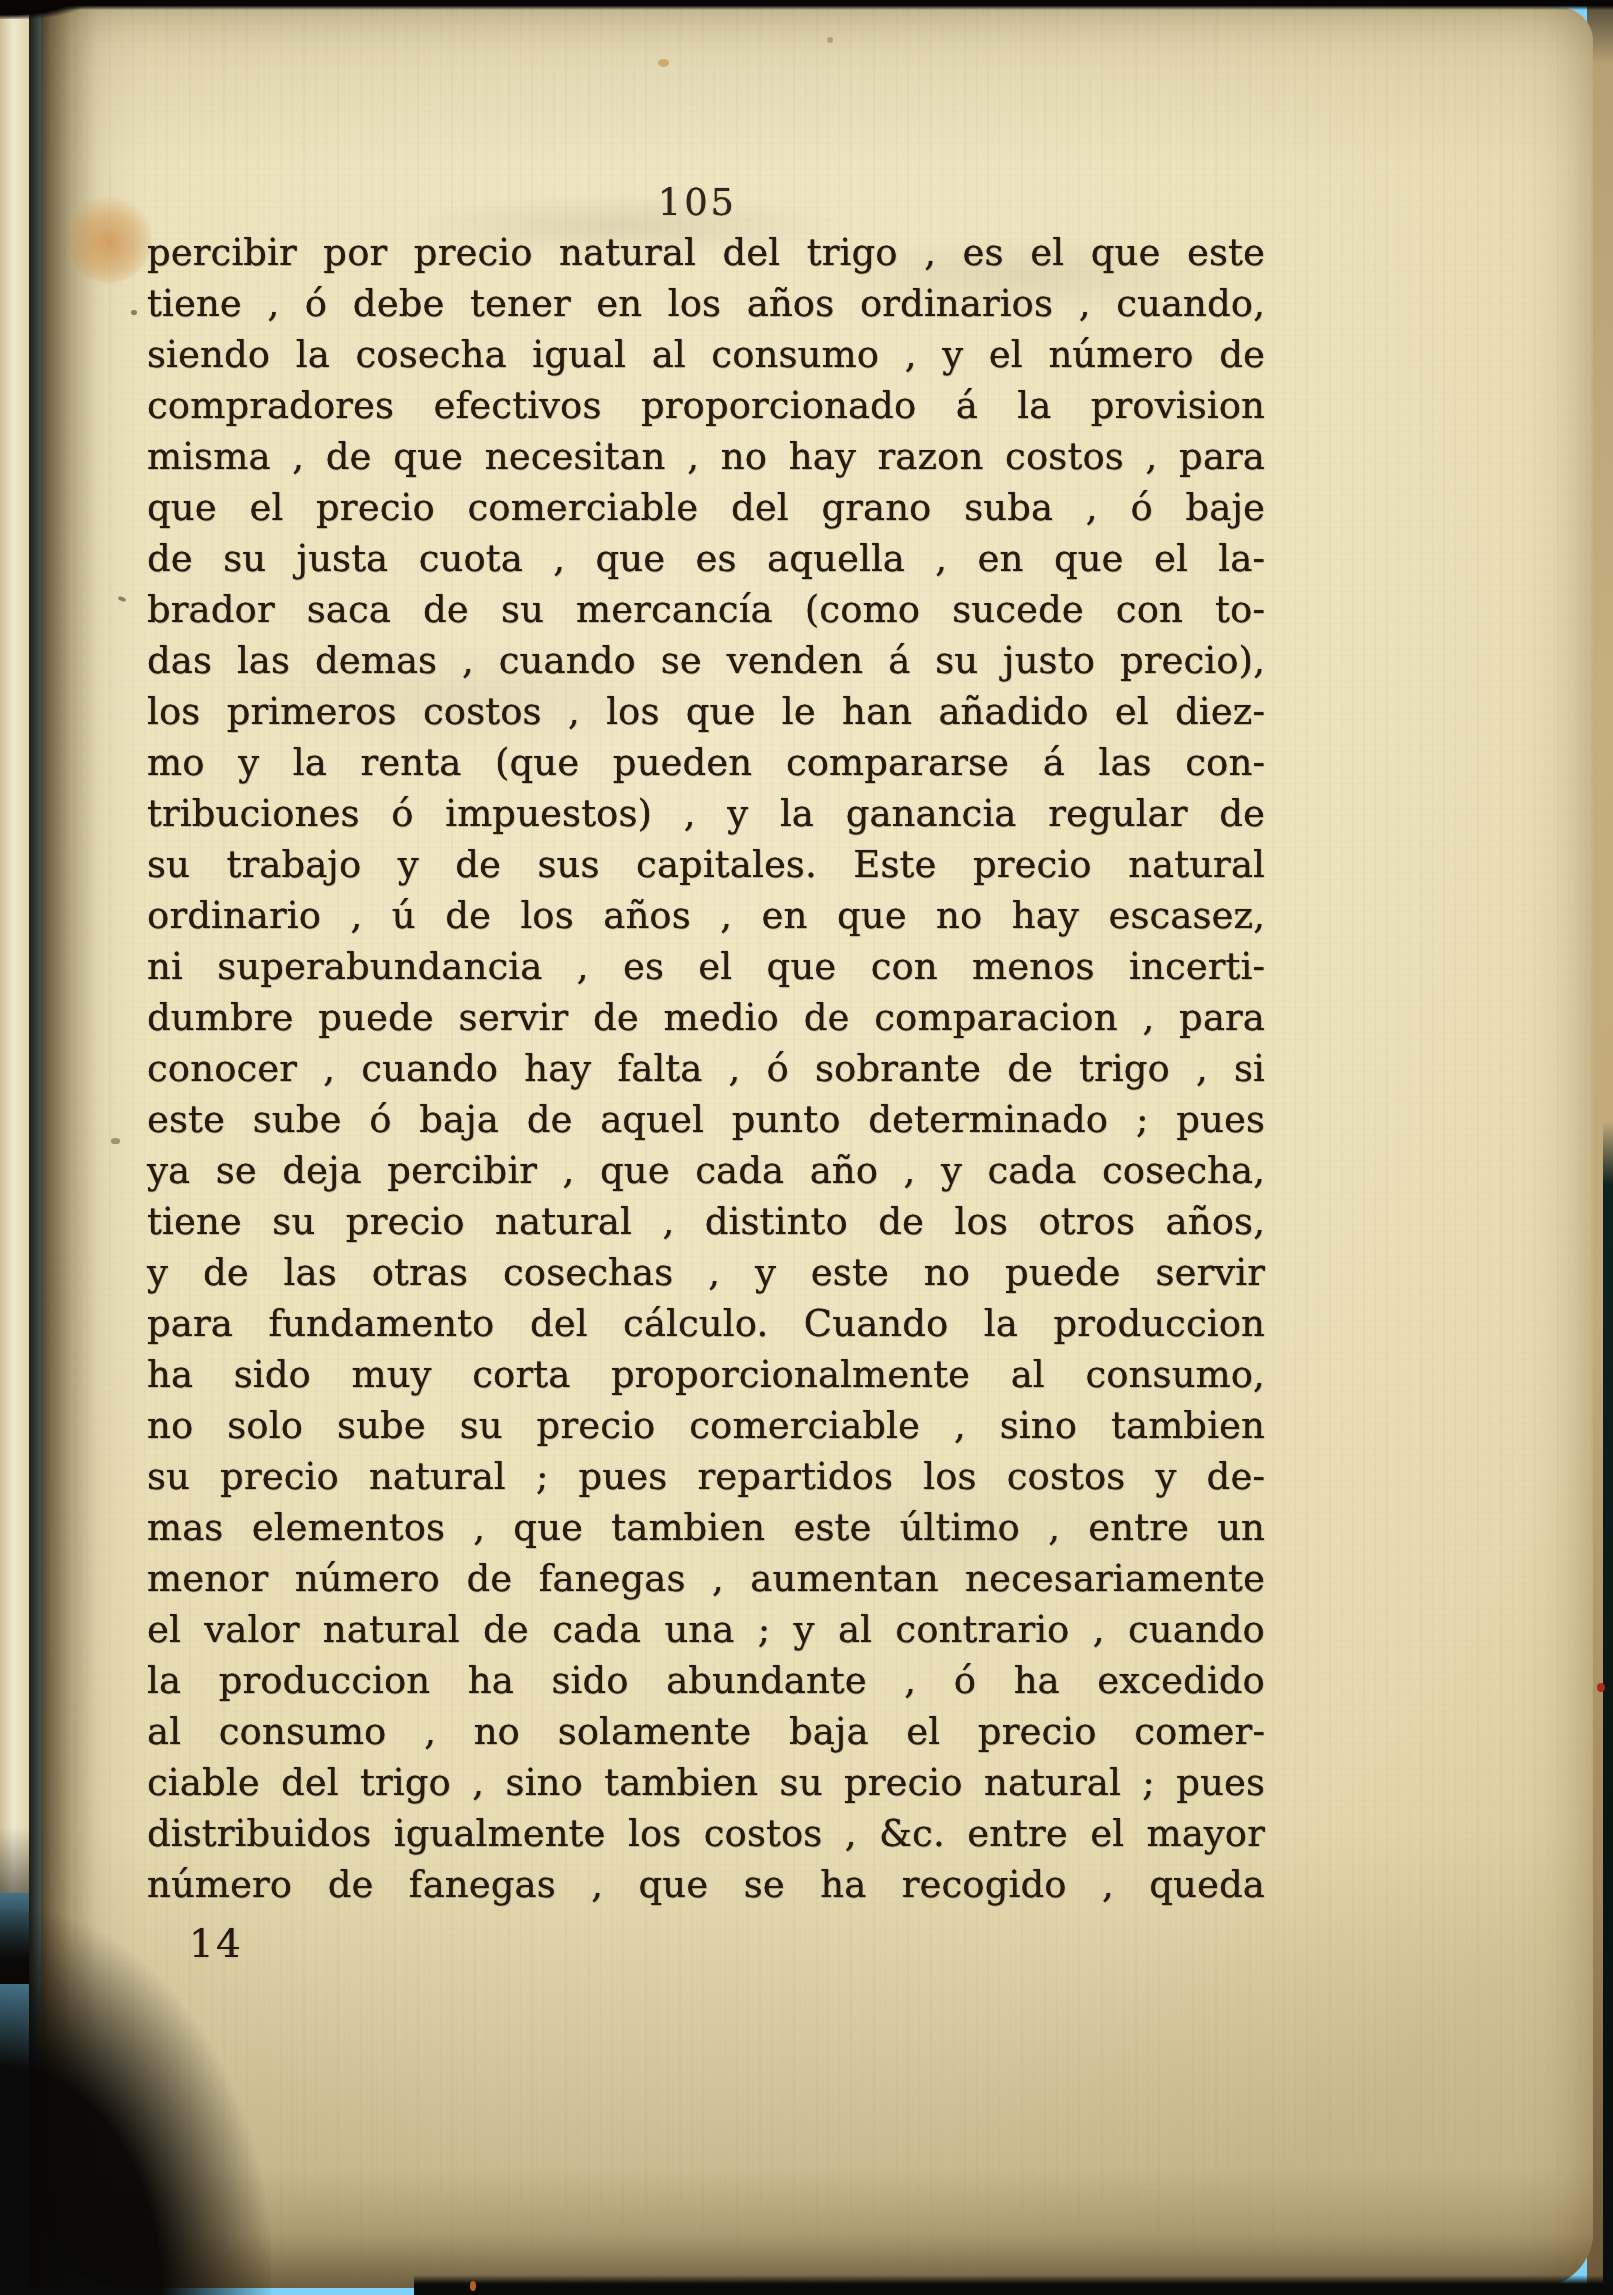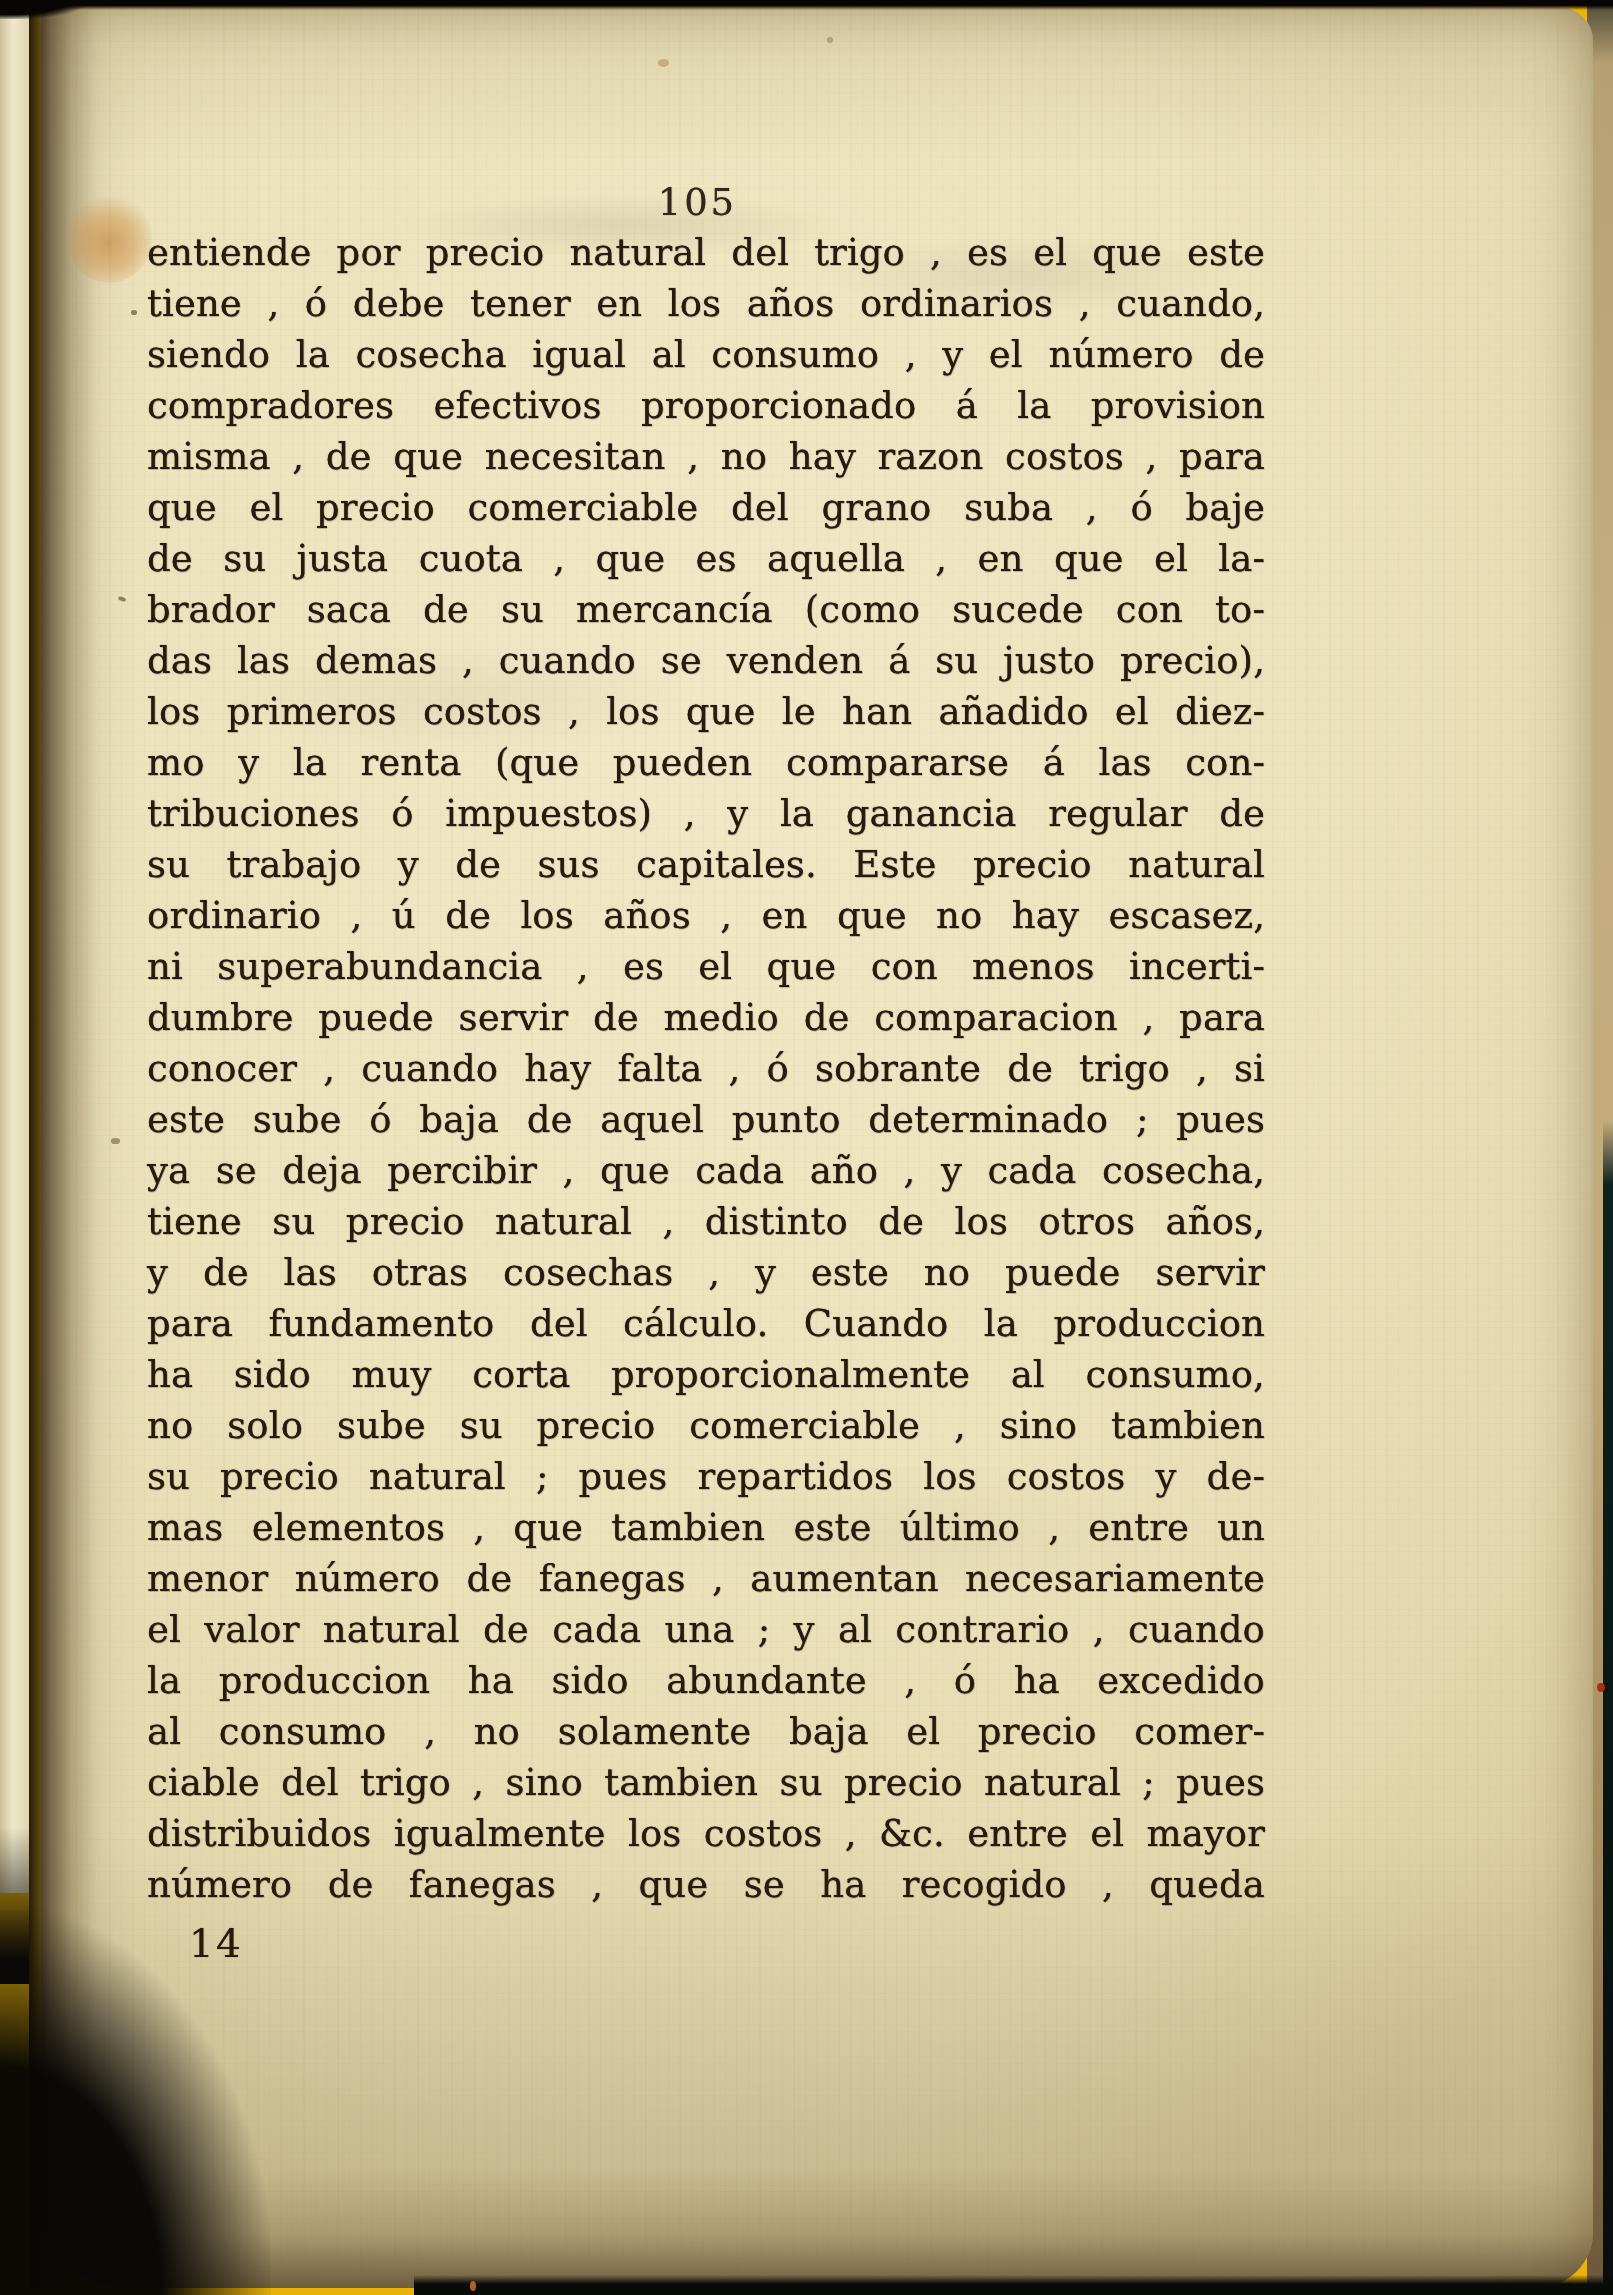--- a/index.html
+++ b/index.html
@@ -4,21 +4,21 @@
 <style>
   html, body {
     margin: 0; padding: 0;
     width: 1613px; height: 2295px;
     overflow: hidden;
     background: #0b0a08;
   }
   .scan {
     position: relative;
     width: 1613px; height: 2295px;
-    background: #eab308;
+    background: #7dd3fc;
     overflow: hidden;
     font-family: "DejaVu Serif", "Liberation Serif", serif;
   }
   
   .page-edge-strip {
     position: absolute; right: 0; top: 0; width: 26px; height: 2295px;
     background: linear-gradient(180deg, #4d4836 0px, #b7a074 64px, #c5ae80 30%, #c2aa7a 58%, #a2885c 82%, #6b563a 100%);
   }
   .dark-sliver {
     position: absolute; right: 0; top: 1121px; width: 10px; height: 1175px;
@@ -178,21 +178,21 @@
   <div class="speck s2"></div>
   <div class="speck s3"></div>
   <div class="speck s4"></div>
   <div class="speck s5"></div>
   <div class="red-dot"></div>
   <div class="orange-dot"></div>
 
   <div class="page-number">105</div>
 
   <div class="text-block">
-      <div class="text-line">entiende por precio natural del trigo , es el que este</div>
+      <div class="text-line">percibir por precio natural del trigo , es el que este</div>
       <div class="text-line">tiene , ó debe tener en los años ordinarios , cuando,</div>
       <div class="text-line">siendo la cosecha igual al consumo , y el número de</div>
       <div class="text-line">compradores efectivos proporcionado á la provision</div>
       <div class="text-line">misma , de que necesitan , no hay razon costos , para</div>
       <div class="text-line">que el precio comerciable del grano suba , ó baje</div>
       <div class="text-line">de su justa cuota , que es aquella , en que el la-</div>
       <div class="text-line">brador saca de su mercancía (como sucede con to-</div>
       <div class="text-line">das las demas , cuando se venden á su justo precio),</div>
       <div class="text-line">los primeros costos , los que le han añadido el diez-</div>
       <div class="text-line">mo y la renta (que pueden compararse á las con-</div>

